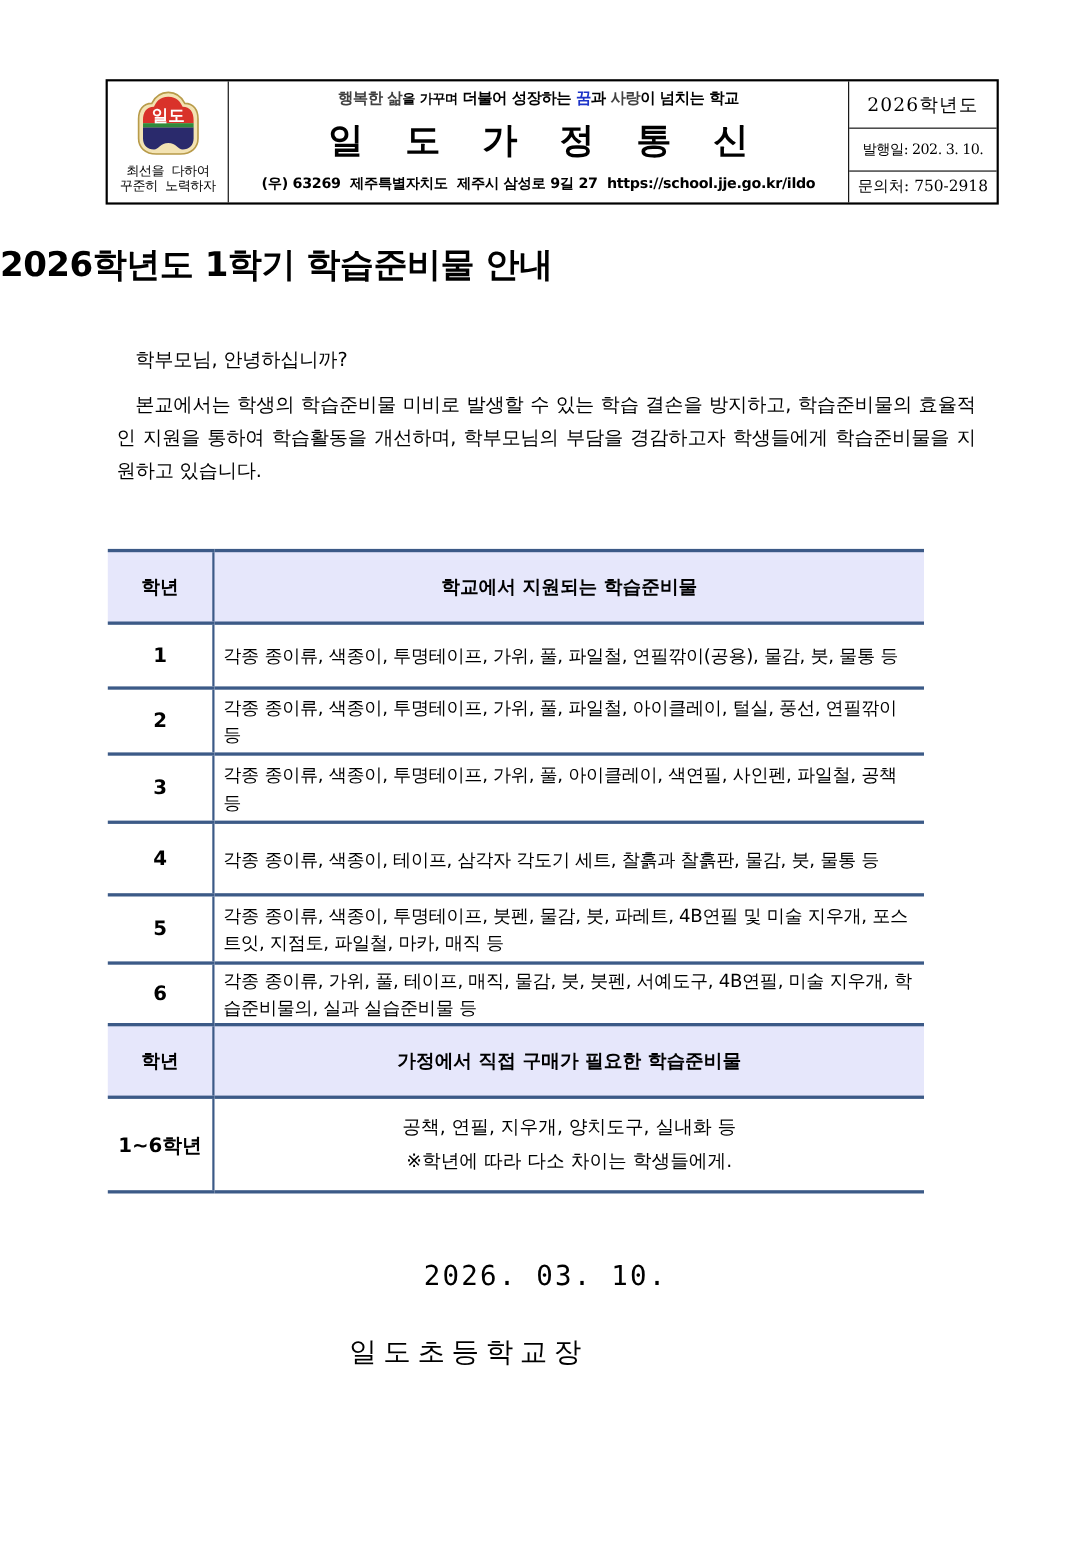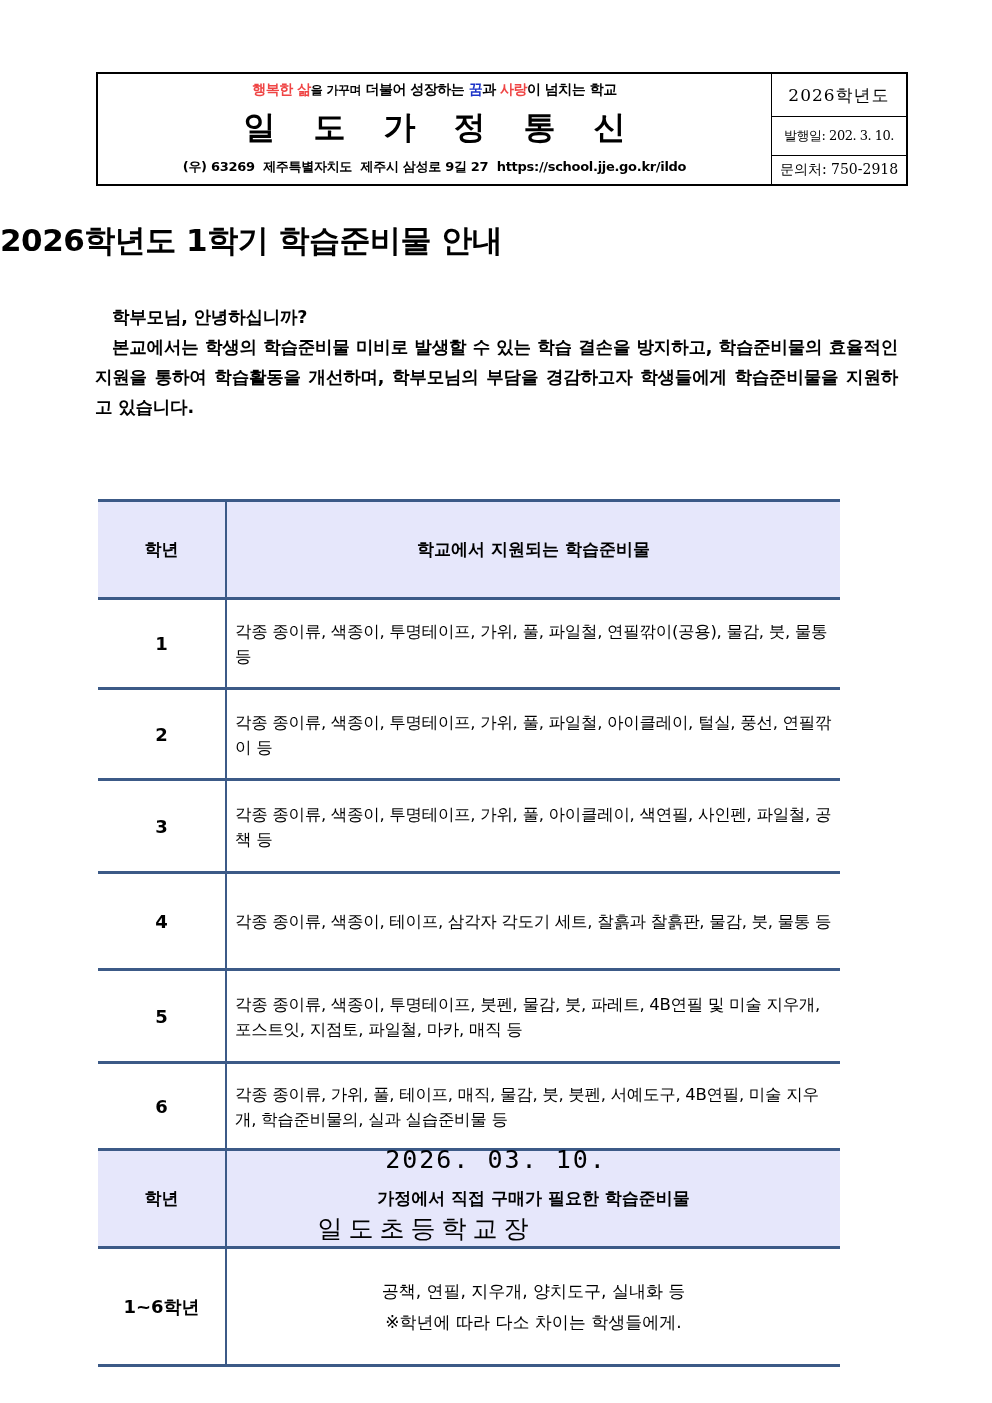--- a/index.html
+++ b/index.html
@@ -6,61 +6,76 @@
   body { width: 992px; height: 1403px; position: relative; font-family: "DejaVu Sans", "Liberation Sans", sans-serif; color: #000; overflow: hidden; }
 
   
   .hdr { position: absolute; left: 96px; top: 72px; width: 812px; height: 114px; border: 2px solid #000; box-sizing: border-box; display: flex; }
   .hdr-left { width: 110px; border-right: 1px solid #000; display: flex; flex-direction: column; align-items: center; justify-content: flex-start; padding-top: 8px; box-sizing: border-box; }
   .logo { width: 62px; height: 60px; position: relative; }
   .motto { font-size: 12px; line-height: 14px; text-align: center; margin-top: 6px; letter-spacing: -0.5px; white-space: nowrap; }
   .hdr-mid { flex: 1; display: flex; flex-direction: column; border-right: 1px solid #000; }
   .slogan { height: 32px; display: flex; align-items: center; justify-content: center; font-size: 14px; font-weight: bold; letter-spacing: -0.5px; }
   .slogan .small { font-size: 12px; font-weight: bold; }
-  .slogan .red { color: #ef4444; }
+  .slogan .red { color: #404040; }
   .slogan .blue { color: #1c33c8; }
   .newsletter-title { height: 44px; display: flex; align-items: center; justify-content: center; font-size: 32px; font-weight: bold; letter-spacing: 38px; padding-left: 38px; }
   .address { flex: 1; display: flex; align-items: center; justify-content: center; font-size: 13px; font-weight: bold; letter-spacing: -0.3px; white-space: nowrap; }
   .hdr-right { width: 134px; display: flex; flex-direction: column; }
   .hdr-right > div { display: flex; align-items: center; justify-content: center; font-family: "DejaVu Serif", "Liberation Serif", serif; white-space: nowrap; }
   .year-cell { height: 42px; border-bottom: 1px solid #000; font-size: 17px; letter-spacing: 1px; }
   .date-cell { height: 38px; border-bottom: 1px solid #000; font-size: 13px; letter-spacing: -0.5px; }
   .contact-cell { flex: 1; font-size: 14px; }
 
   
   .doc-title { position: absolute; left: 0; width: 924px; top: 220px; text-align: left; font-size: 31px; font-weight: bold; letter-spacing: -0.5px; }
 
   
   .body-text { position: absolute; left: 95px; top: 302px; width: 803px; font-size: 17.5px; line-height: 30px; letter-spacing: -0.2px; }
-  .body-text p { margin: 0; text-align: justify; font-weight: bold; }
+  .body-text p { margin: 11px; text-align: justify; }
   .body-text p.indent { text-indent: 17px; }
 
   
   .supply-table { position: absolute; left: 98px; top: 499px; width: 742px; border-collapse: collapse; }
-  .supply-table td { border-top: 3px solid #3c5a87; border-bottom: 3px solid #3c5a87; padding: 16px; vertical-align: middle; }
+  .supply-table td { border-top: 3px solid #3c5a87; border-bottom: 3px solid #3c5a87; padding: 0; vertical-align: middle; }
   .supply-table td.grade { width: 95px; border-right: 2px solid #3c5a87; text-align: center; font-weight: bold; font-size: 18px; }
   .supply-table tr.head td { background: #e6e7fb; height: 63px; font-weight: bold; font-size: 17px; text-align: center; }
   .supply-table td.items { font-size: 16.5px; line-height: 25px; padding: 1px 6px 0 8px; letter-spacing: -0.3px; }
   .supply-table tr.r1 td { height: 55px; }
   .supply-table tr.r2 td { height: 56px; }
   .supply-table tr.r3 td { height: 58px; }
   .supply-table tr.r4 td { height: 62px; }
   .supply-table tr.r5 td { height: 58px; }
   .supply-table tr.r6 td { height: 52px; }
   .supply-table tr.home td { height: 83px; }
   .supply-table td.home-items { text-align: center; font-size: 17px; line-height: 31px; }
 
   
   .sign-date { position: absolute; left: 0; width: 992px; top: 1145px; text-align: center; font-size: 25px; letter-spacing: 2px; font-family: "DejaVu Sans Mono", "Liberation Mono", monospace; }
   .sign-name { position: absolute; left: 0; width: 852px; top: 1212px; text-align: center; font-size: 25px; letter-spacing: 6px; }
 </style>
 </head>
 <body>
 
 <div class="hdr">
+  <div class="hdr-left">
+    <div class="logo">
+      <svg width="62" height="60" viewBox="0 0 62 60">
+        <path d="M31 2 C22 2 18 8 16 12 C8 12 4 18 4 26 L4 44 C4 52 10 58 20 58 L42 58 C52 58 58 52 58 44 L58 26 C58 18 54 12 46 12 C44 8 40 2 31 2 Z" fill="#f3e3b3" stroke="#b89b4a" stroke-width="1.5"></path>
+        <path d="M31 6 C23 6 20 11 18 15 C11 15 8 20 8 27 L8 30 L54 30 L54 27 C54 20 51 15 44 15 C42 11 39 6 31 6 Z" fill="#d9322a"></path>
+        <rect x="8" y="30" width="46" height="4" fill="#2f8a3c"></rect>
+        <path d="M8 34 L54 34 L54 44 C54 50 50 54 44 54 C40 54 38 48 31 48 C24 48 22 54 18 54 C12 54 8 50 8 44 Z" fill="#2a2a6c"></path>
+        <text x="31" y="28" text-anchor="middle" font-family="DejaVu Sans, sans-serif" font-weight="bold" font-size="15" fill="#ffffff">일도</text>
+      </svg>
+    </div>
+    <div class="motto">
+      <div style="white-space:pre">최선을  다하여</div>
+      <div style="white-space:pre">꾸준히  노력하자</div>
+    </div>
+  </div>
   <div class="hdr-mid">
     <div class="slogan">
       <span class="red">행복한</span>&nbsp;<span class="red">삶</span><span class="small">을</span>&nbsp;<span class="small">가꾸며</span>&nbsp;<span>더불어 성장하는</span>&nbsp;<span class="blue">꿈</span><span>과</span>&nbsp;<span class="red">사랑</span><span>이 넘치는 학교</span>
     </div>
     <div class="newsletter-title">일도가정통신</div>
     <div class="address" style="white-space:pre">(우) 63269  제주특별자치도  제주시 삼성로 9길 27  https://school.jje.go.kr/ildo</div>
   </div>
   <div class="hdr-right">
     <div class="year-cell">2026학년도</div>
     <div class="date-cell">발행일: 202. 3. 10.</div>

